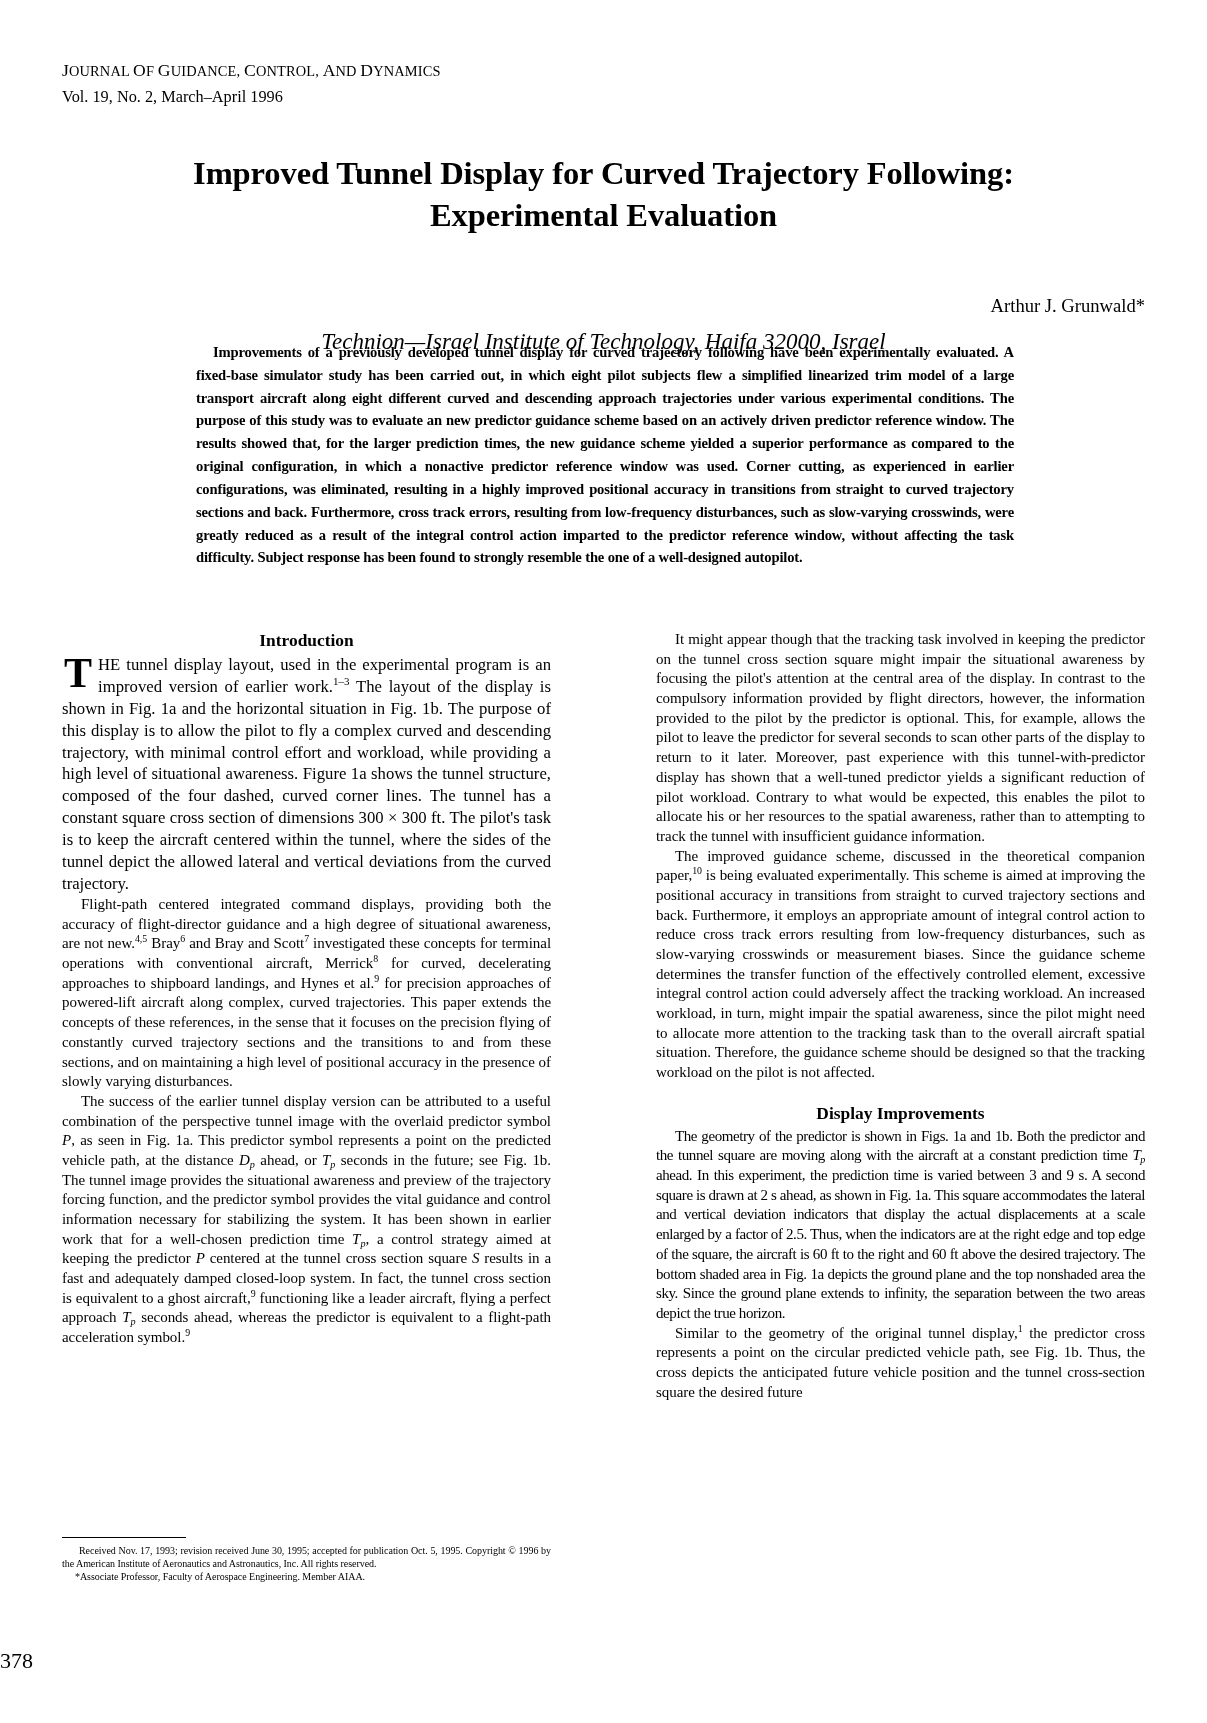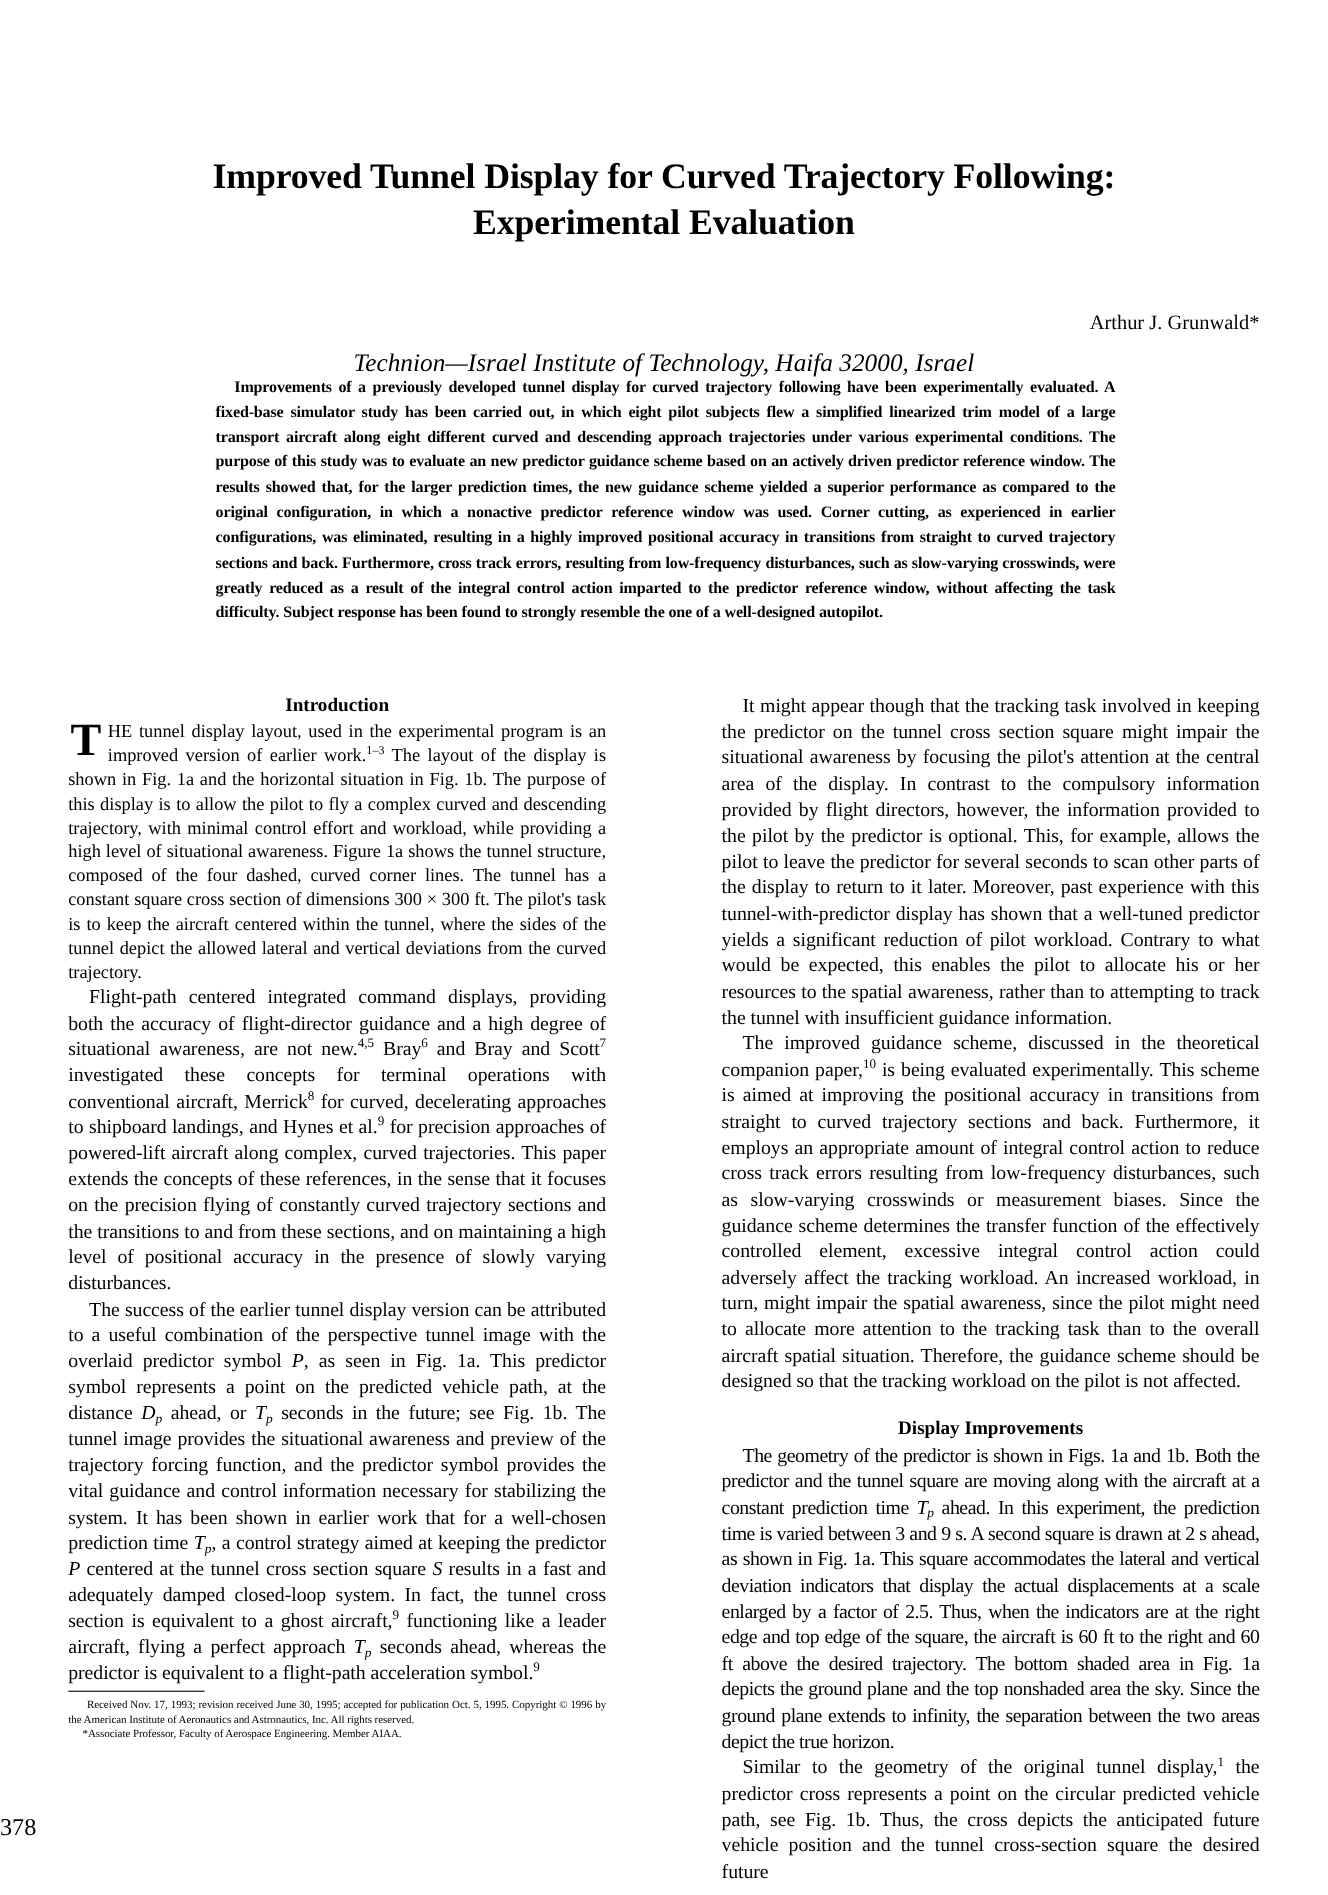--- a/index.html
+++ b/index.html
@@ -51,21 +51,21 @@
     left: 62px;
     top: 140px;
     width: 1083px;
     text-align: center;
   }
   .article-title {
     font-size: 32.5px;
     font-weight: bold;
     line-height: 1.30;
     letter-spacing: -0.1px;
-    margin: 0;
+    margin: 12px;
     font-family: "Liberation Serif", "DejaVu Serif", serif;
   }
   .author-name {
     margin-top: 56px;
     font-size: 18.6px;
     line-height: 1.4;
     text-align: right;
   }
   .author-affil {
     margin-top: 7px;
@@ -112,21 +112,21 @@
     line-height: 1.2;
     margin: 0 0 3px 0;
   }
   .sec-head.tight {
     margin-top: 20px;
     margin-bottom: 3px;
   }
 
   p.body {
     margin: 0;
-    font-size: 18px;
+    font-size: 15px;
     line-height: 1.313;
     text-align: justify;
     text-indent: 19px;
     letter-spacing: -0.05px;
     hyphens: none;
   }
 
   
   p.body.cond {
     font-stretch: condensed;
@@ -197,20 +197,24 @@
     width: 1207px;
     text-align: left;
     font-size: 22px;
   }
 </style>
 </head>
 <body>
 
 <div class="page">
 
+  <div class="running-head">
+    <div class="journal-name"><span class="sc">J</span>OURNAL <span class="sc">O</span>F <span class="sc">G</span>UIDANCE, <span class="sc">C</span>ONTROL, <span class="sc">A</span>ND <span class="sc">D</span>YNAMICS</div>
+    <div class="volume-line">Vol. 19, No. 2, March–April 1996</div>
+  </div>
 
   <div class="title-block">
     <h1 class="article-title">
       <span>Improved Tunnel Display for Curved Trajectory Following:</span><br>
       <span>Experimental Evaluation</span>
     </h1>
     <div class="author-name">Arthur J. Grunwald*</div>
     <div class="author-affil">Technion—Israel Institute of Technology, Haifa 32000, Israel</div>
   </div>
 

